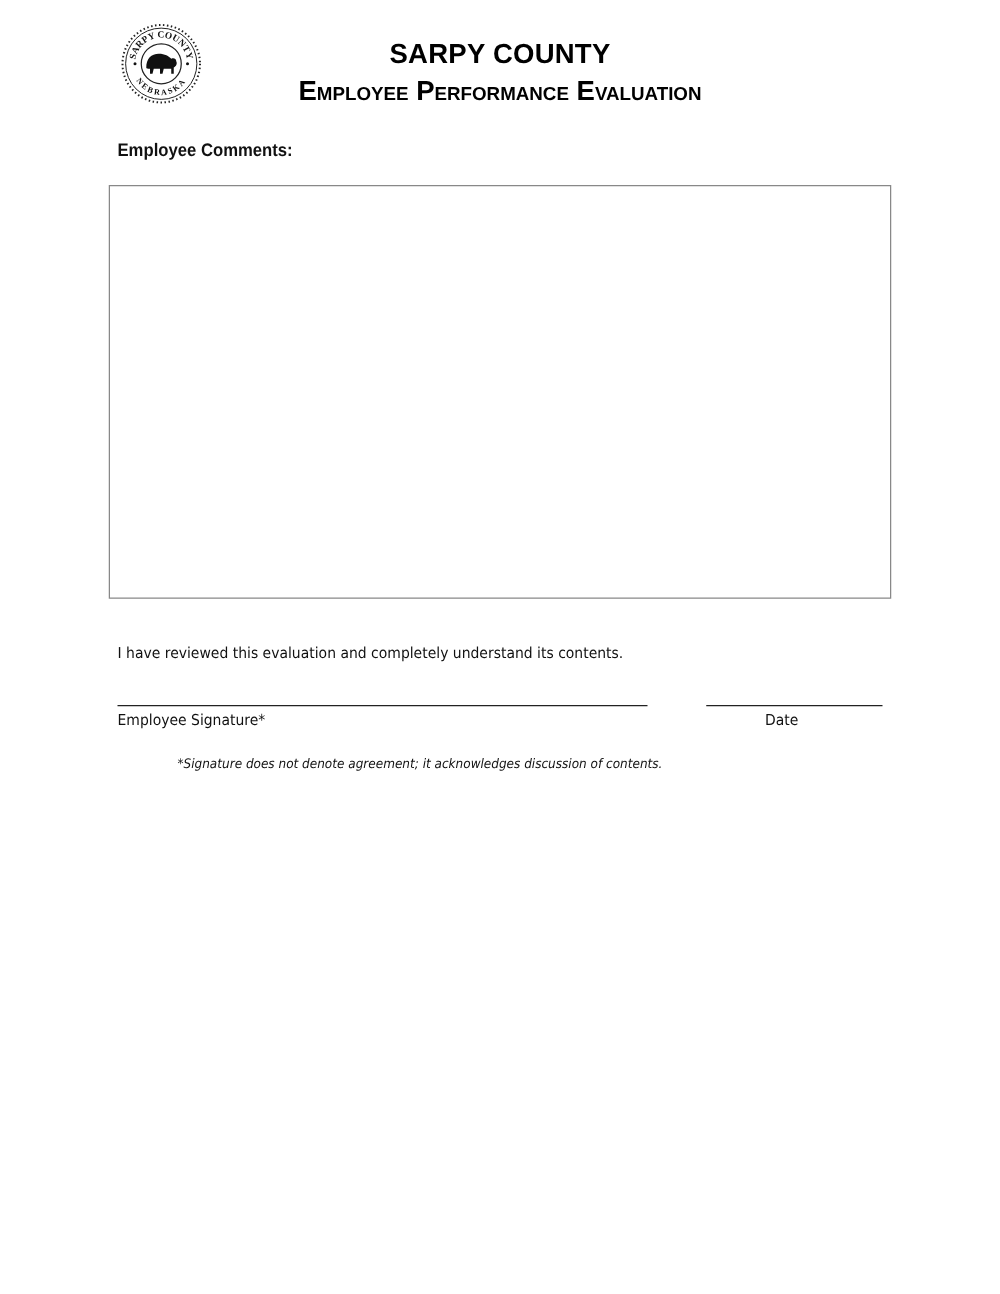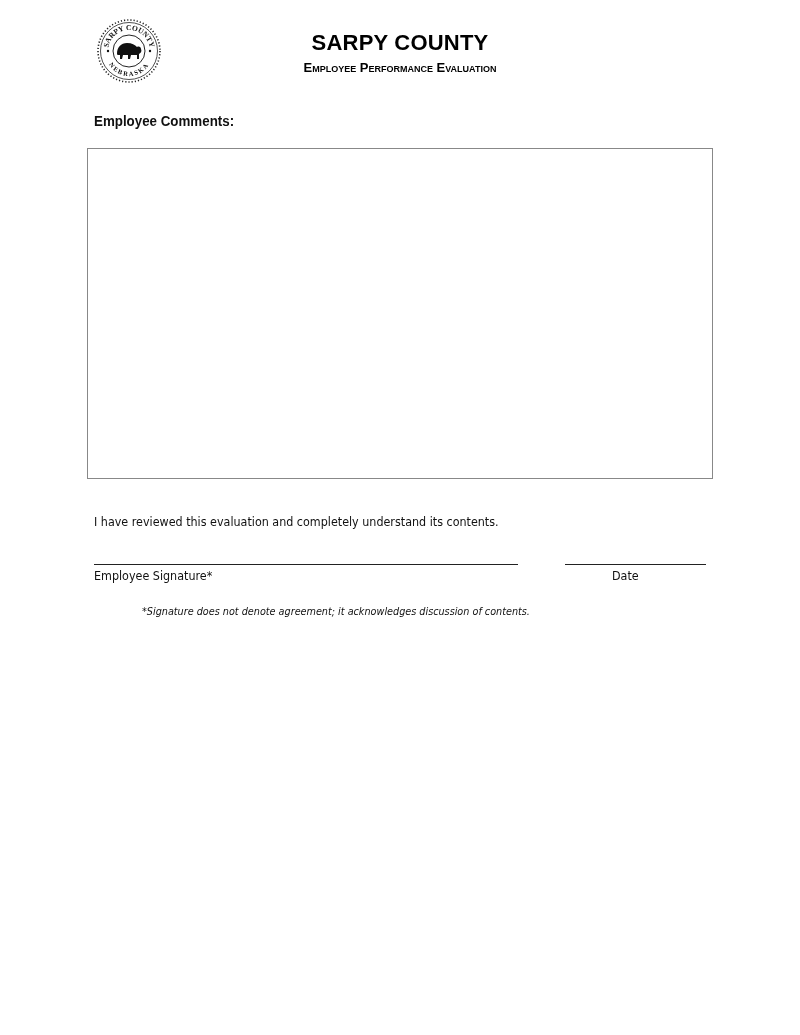--- a/index.html
+++ b/index.html
@@ -1,20 +1,20 @@
 <!DOCTYPE html>
 <html><head>
 <meta charset="utf-8">
 <style>
   html, body { margin:0; padding:0; background:#ffffff; }
   body { width:800px; height:1035px; position:relative; overflow:hidden; color:#111; }
   .seal { position:absolute; left:96px; top:18px; width:66px; height:66px; }
   .title { position:absolute; left:200px; width:400px; text-align:center; font-family:"Liberation Sans", sans-serif; font-weight:bold; color:#000; }
   .title.main { top:30px; font-size:22px; letter-spacing:0.2px; }
-  .title.sub { top:60px; font-size:13px; font-variant:small-caps; }
+  .title.sub { top:60px; font-size:22px; font-variant:small-caps; }
   .comments-label { position:absolute; left:94px; top:113px; font-family:"Liberation Sans", sans-serif; font-weight:bold; font-size:14.5px; color:#111; transform:scaleX(0.92); transform-origin:left; }
   .comments-box { position:absolute; left:87px; top:148px; width:624px; height:329px; border:1.5px solid #888; background:#fff; box-sizing:content-box; resize:none; padding:0; margin:0; outline:none; font-family:"Liberation Sans", sans-serif; font-size:13px; }
   .ack { position:absolute; left:94px; top:515px; font-family:"DejaVu Sans", sans-serif; font-size:12px; color:#111; transform:scaleX(0.93); transform-origin:left; }
   .sig-line { position:absolute; left:94px; top:564px; width:424px; height:0; border-top:1px solid #222; }
   .date-line { position:absolute; left:565px; top:564px; width:141px; height:0; border-top:1px solid #222; }
   .sig-label { position:absolute; left:94px; top:569px; font-family:"DejaVu Sans", sans-serif; font-size:12px; color:#111; transform:scaleX(0.93); transform-origin:left; }
   .date-label { position:absolute; left:612px; top:569px; font-family:"DejaVu Sans", sans-serif; font-size:12px; color:#111; transform:scaleX(0.93); transform-origin:left; }
   .note { position:absolute; left:142px; top:605px; font-family:"DejaVu Sans", sans-serif; font-size:10.5px; color:#111; transform:scaleX(0.92); transform-origin:left; white-space:nowrap; }
   .note .it { font-style:italic; }
 </style>

